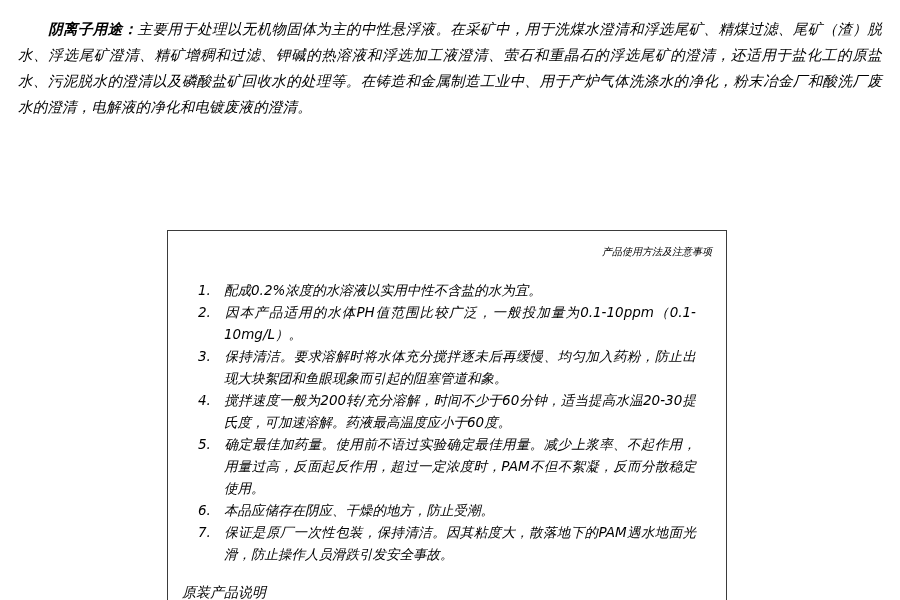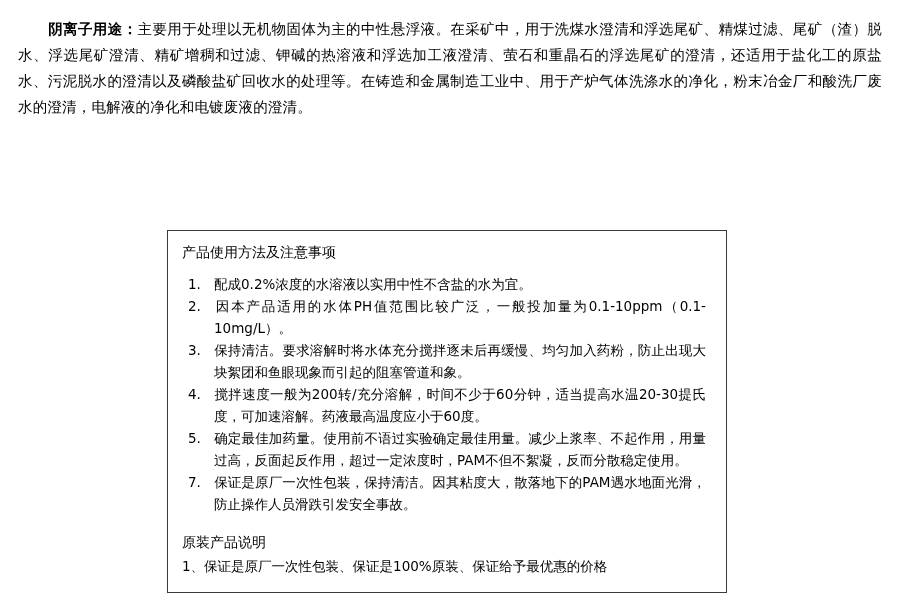--- a/index.html
+++ b/index.html
@@ -13,20 +13,21 @@
     font-family: "DejaVu Sans", "Liberation Sans", sans-serif;
     color: #000000;
     overflow: hidden;
   }
   .page {
     position: relative;
     width: 900px;
     height: 600px;
     box-sizing: border-box;
     padding: 12px 18px 16px 18px;
+    font-style: italic;
   }
   .para {
     font-size: 14.5px;
     line-height: 26px;
     text-align: justify;
     margin: 0 0 14px 0;
     letter-spacing: 0.2px;
   }
   .para.first {
     margin-top: 4px;
@@ -44,27 +45,28 @@
     top: 230px;
     width: 560px;
   }
   .box {
     border: 1px solid #3b3b3b;
     box-sizing: border-box;
     padding: 10px 14px 14px 14px;
     min-height: 350px;
   }
   .box-title {
-    font-size: 14px;
+    font-size: 10px;
     line-height: 22px;
     margin: 0 0 10px 0;
     font-weight: normal;
+    text-align: right;
   }
   .box-list {
-    margin: 6px;
+    margin: 16px;
     padding: 0;
     list-style: none;
   }
   .box-list li {
     font-size: 13.5px;
     line-height: 22px;
     text-align: justify;
     margin: 0;
     padding-left: 26px;
     text-indent: -0px;
@@ -103,20 +105,21 @@
   <div class="box-wrap">
     <div class="box">
       <p class="box-title">产品使用方法及注意事项</p>
 
       <ul class="box-list">
         <li><span class="num">1.</span><span>配成0.2%浓度的水溶液以实用中性不含盐的水为宜。</span></li>
         <li><span class="num">2.</span><span>因本产品适用的水体PH值范围比较广泛，一般投加量为0.1-10ppm（0.1-10mg/L）。</span></li>
         <li><span class="num">3.</span><span>保持清洁。要求溶解时将水体充分搅拌逐未后再缓慢、均匀加入药粉，防止出现大块絮团和鱼眼现象而引起的阻塞管道和象。</span></li>
         <li><span class="num">4.</span><span>搅拌速度一般为200转/充分溶解，时间不少于60分钟，适当提高水温20-30提氏度，可加速溶解。药液最高温度应小于60度。</span></li>
         <li><span class="num">5.</span><span>确定最佳加药量。使用前不语过实验确定最佳用量。减少上浆率、不起作用，用量过高，反面起反作用，超过一定浓度时，PAM不但不絮凝，反而分散稳定使用。</span></li>
+        <li><span class="num">6.</span><span>本品应储存在阴应、干燥的地方，防止受潮。</span></li>
         <li><span class="num">7.</span><span>保证是原厂一次性包装，保持清洁。因其粘度大，散落地下的PAM遇水地面光滑，防止操作人员滑跌引发安全事故。</span></li>
       </ul>
 
       <p class="box-sub">原装产品说明</p>
 
       <ul class="box-list2">
         <li>1、保证是原厂一次性包装、保证是100%原装、保证给予最优惠的价格</li>
 
       </ul>
     </div>

